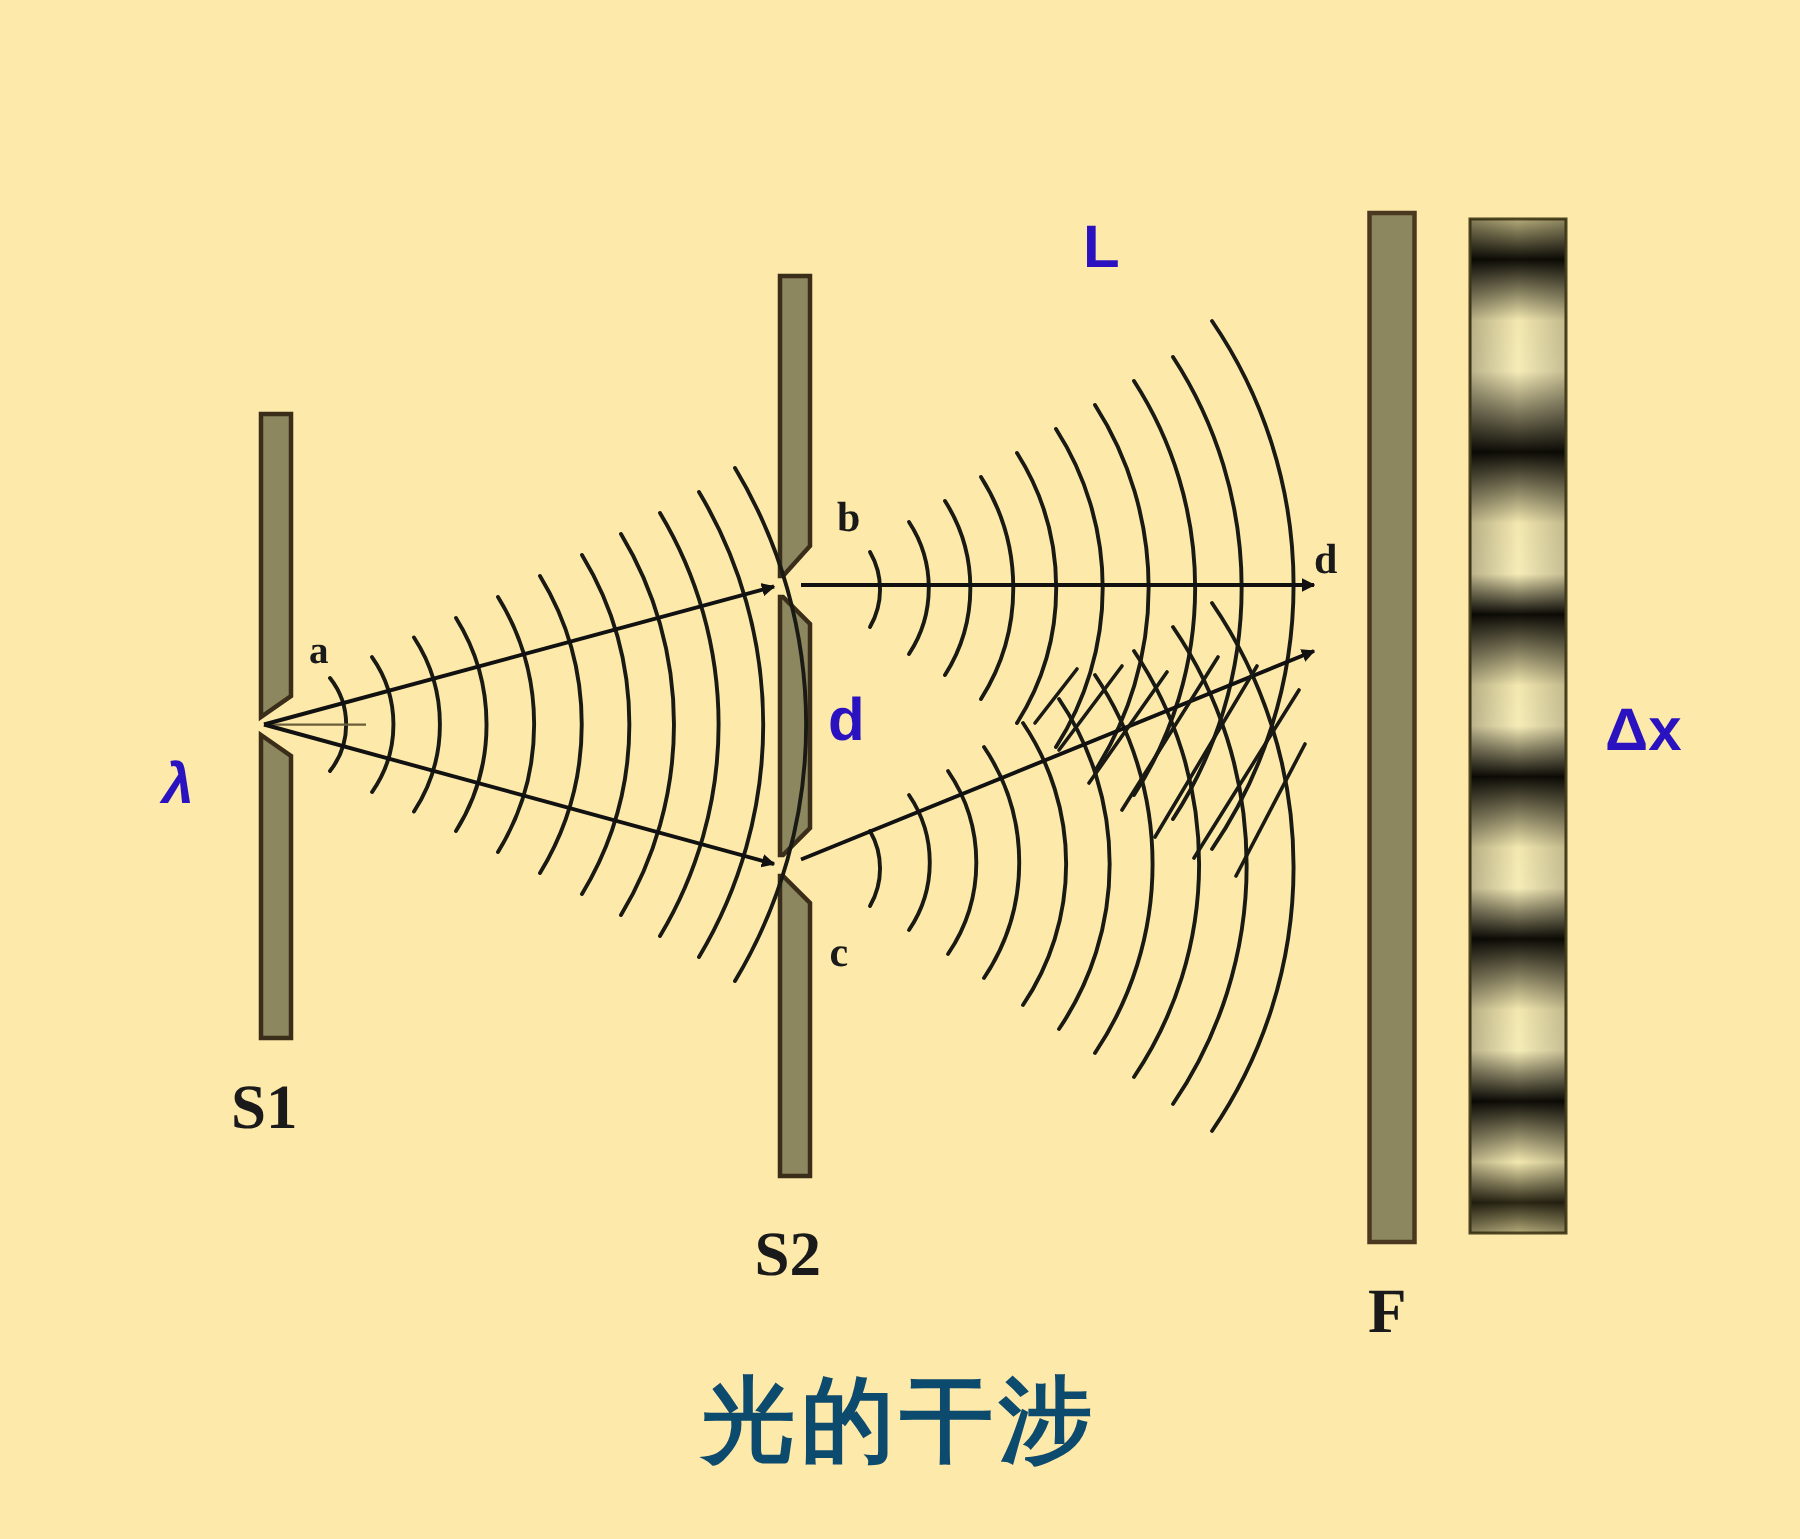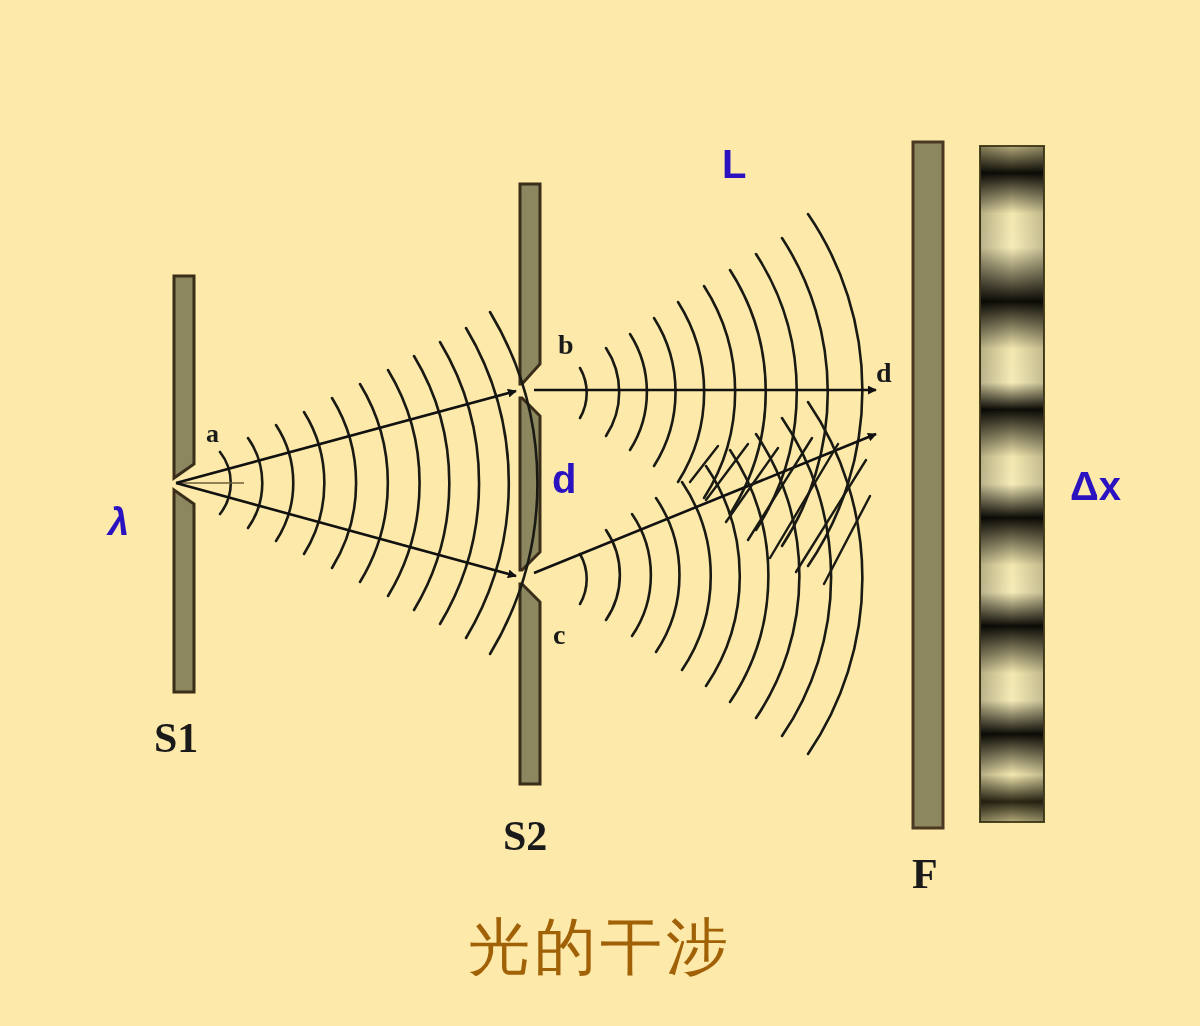--- a/index.html
+++ b/index.html
@@ -7,22 +7,22 @@
     width: 1200px; height: 1026px; overflow: hidden;
     background: #fde9a9;
     font-family: "Liberation Serif", serif;
   }
   #stage { position: relative; width: 1200px; height: 1026px; }
   svg#diagram { position: absolute; left: 0; top: 0; }
   .lbl-serif { font-family: "Liberation Serif", serif; font-weight: bold; fill: #1a1a1a; }
   .lbl-blue { font-family: "Liberation Sans", sans-serif; font-weight: bold; fill: #2a12c0; }
   .caption {
     position: absolute; left: 0; width: 1200px; top: 905px; text-align: center;
-    font-family: "DejaVu Sans", sans-serif; font-weight: normal; font-size: 62px;
-    color: #a16207; letter-spacing: 4px;
+    font-family: "DejaVu Sans", sans-serif; font-weight: bold; font-size: 62px;
+    color: #0c4a6e; letter-spacing: 4px;
   }
 </style>
 </head>
 <body>
 
 <div id="stage">
   <svg id="diagram" width="1200" height="1026" viewBox="0 0 1200 1026">
     <defs>
       <linearGradient id="fringes" x1="0" y1="0" x2="0" y2="1">
         <stop offset="0.00" stop-color="#b5ab7a"></stop>

